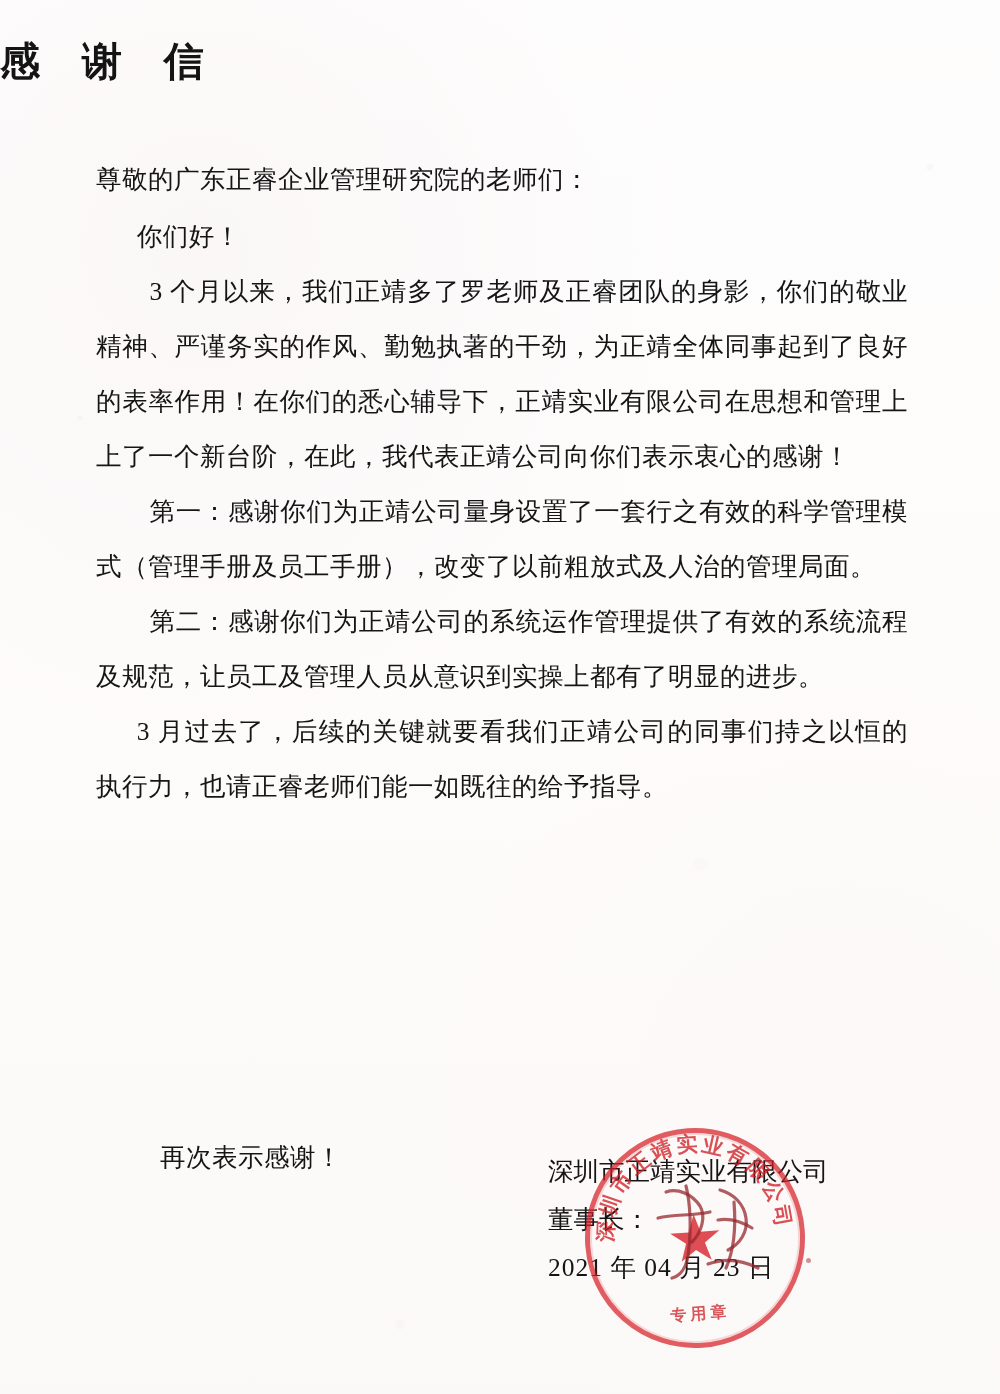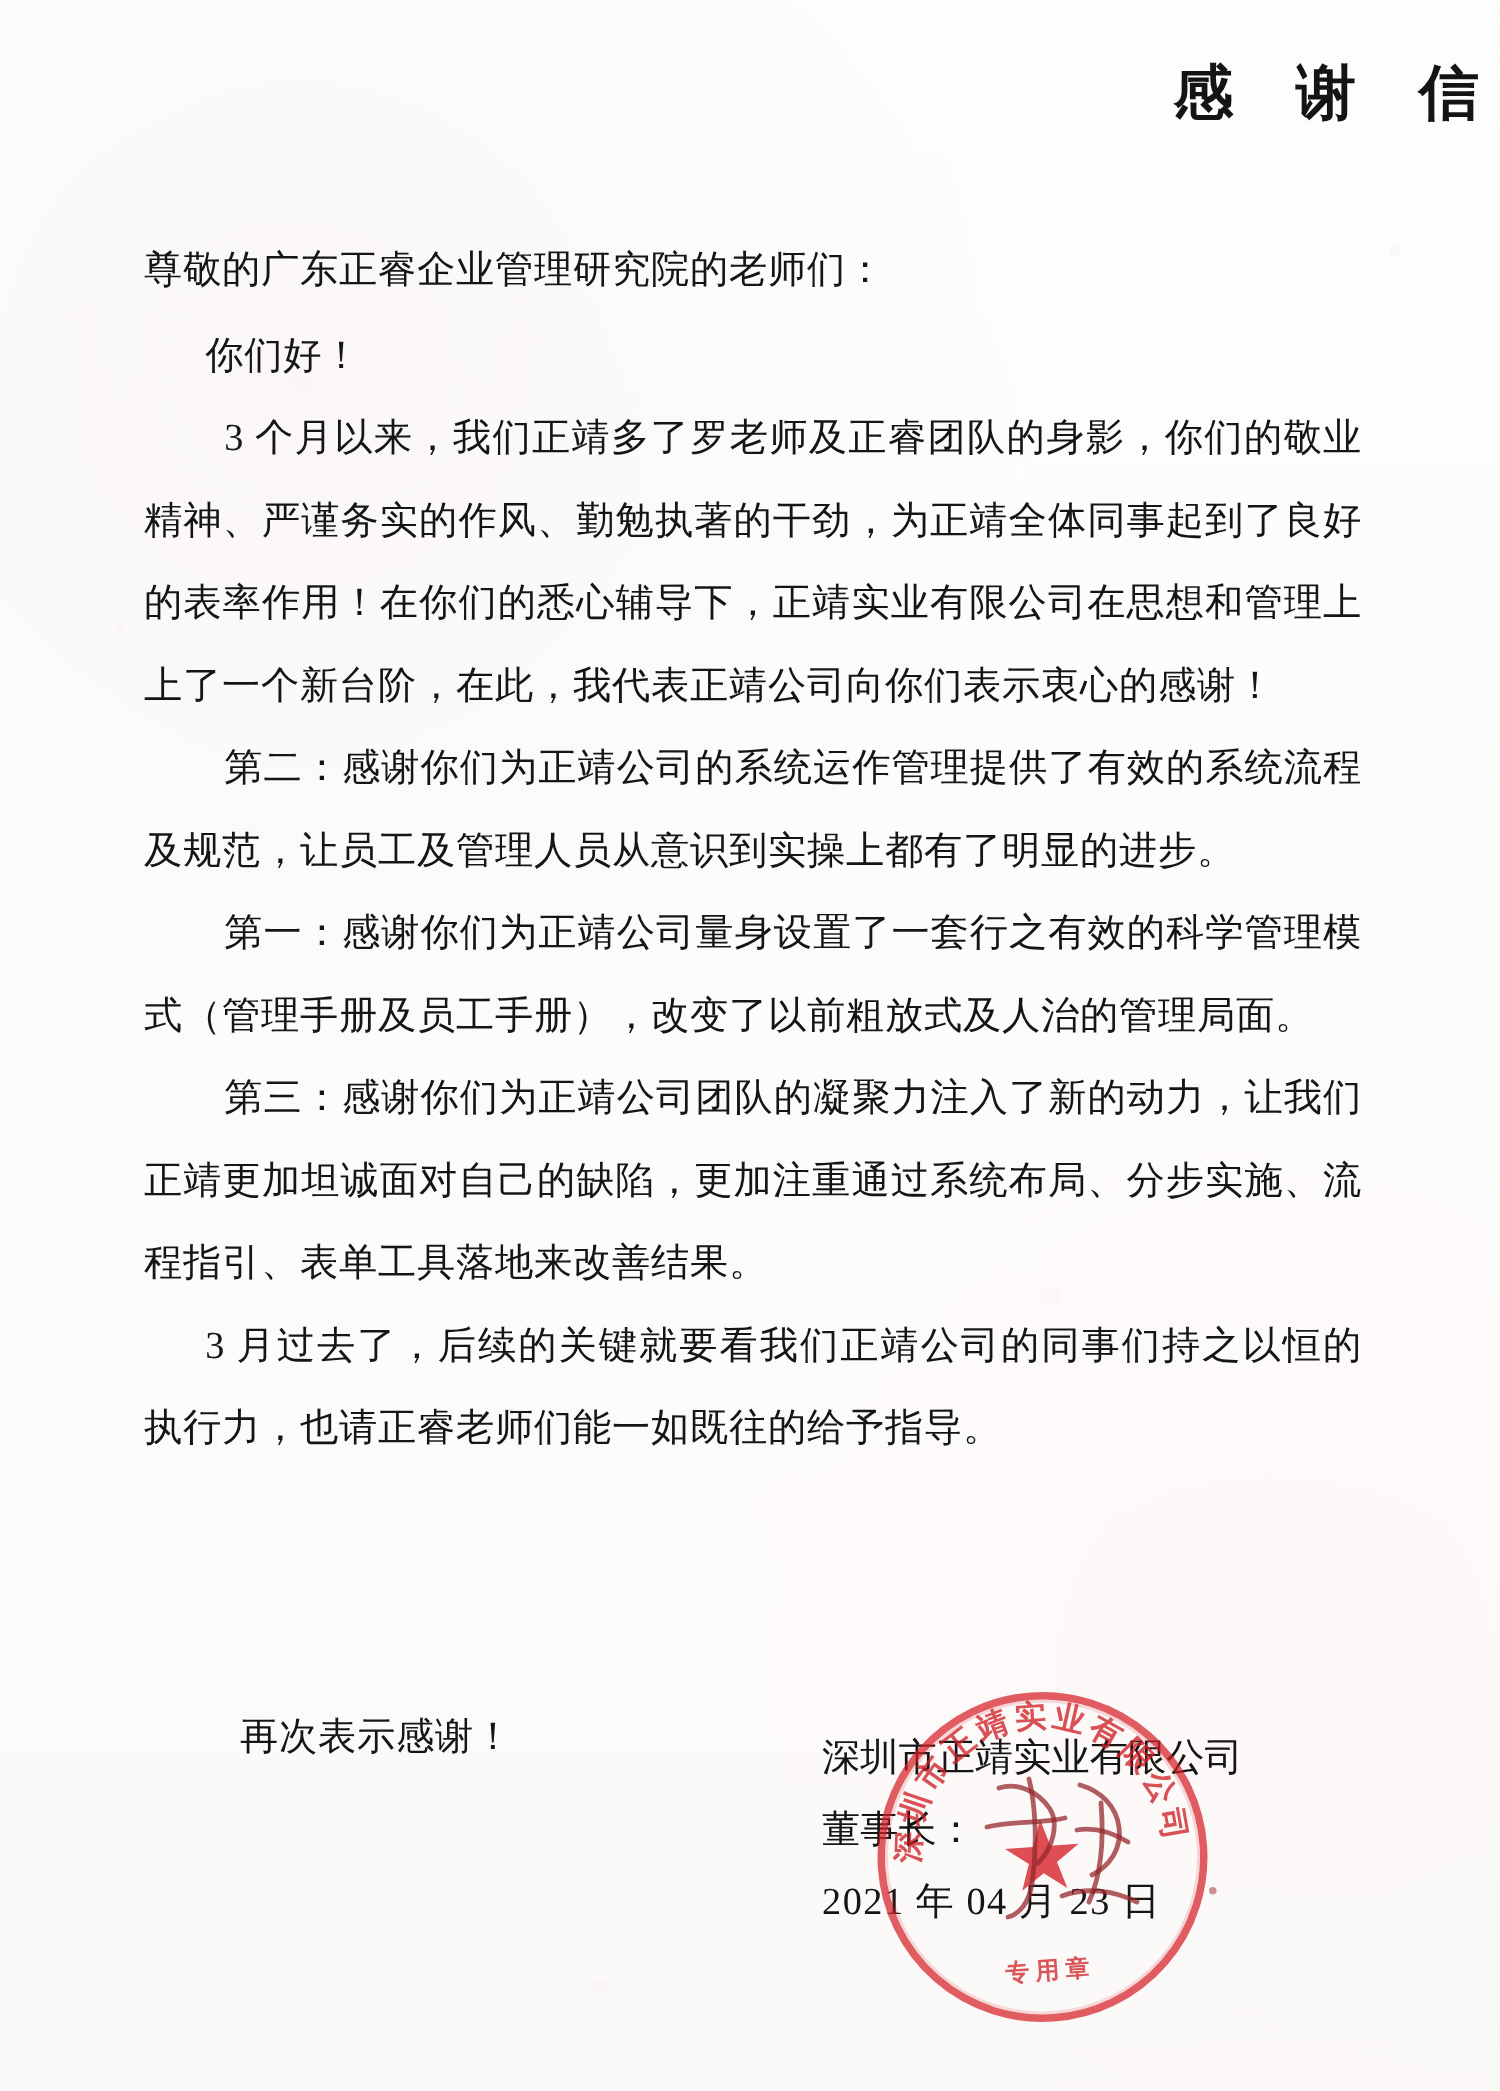--- a/index.html
+++ b/index.html
@@ -32,21 +32,21 @@
       radial-gradient(circle at 8% 30%, rgba(236,226,228,0.5) 0 2px, rgba(255,255,255,0) 3px),
       radial-gradient(circle at 93% 12%, rgba(238,230,230,0.5) 0 3px, rgba(255,255,255,0) 4px),
       radial-gradient(circle at 40% 95%, rgba(240,232,232,0.45) 0 4px, rgba(255,255,255,0) 6px),
       radial-gradient(circle at 70% 62%, rgba(243,236,236,0.35) 0 5px, rgba(255,255,255,0) 8px);
   }
   .title {
     position: absolute;
     top: 34px;
     left: 0;
     width: 100%;
-    text-align: right;
+    text-align: left;
     font-family: "DejaVu Serif", "Liberation Serif", serif;
     font-size: 40px;
     font-weight: bold;
     letter-spacing: 14px;
     color: #141414;
   }
   .body-text {
     position: absolute;
     top: 152px;
     left: 96px;
@@ -161,23 +161,22 @@
 
 <div class="page">
   <div class="texture"></div>
 
   <div class="title">感 谢 信</div>
 
   <div class="body-text">
     <p class="para p-salutation">尊敬的广东正睿企业管理研究院的老师们：</p>
     <p class="para p-indent2">你们好！</p>
     <p class="para p-indent1">3 个月以来，我们正靖多了罗老师及正睿团队的身影，你们的敬业精神、严谨务实的作风、勤勉执著的干劲，为正靖全体同事起到了良好的表率作用！在你们的悉心辅导下，正靖实业有限公司在思想和管理上上了一个新台阶，在此，我代表正靖公司向你们表示衷心的感谢！</p>
+    <p class="para p-indent1">第一：感谢你们为正靖公司量身设置了一套行之有效的科学管理模式（管理手册及员工手册），改变了以前粗放式及人治的管理局面。</p>
     <p class="para p-indent1">第二：感谢你们为正靖公司的系统运作管理提供了有效的系统流程及规范，让员工及管理人员从意识到实操上都有了明显的进步。</p>
-    <p class="para p-indent1">第一：感谢你们为正靖公司量身设置了一套行之有效的科学管理模式（管理手册及员工手册），改变了以前粗放式及人治的管理局面。</p>
-    <p class="para p-indent1">第三：感谢你们为正靖公司团队的凝聚力注入了新的动力，让我们正靖更加坦诚面对自己的缺陷，更加注重通过系统布局、分步实施、流程指引、表单工具落地来改善结果。</p>
     <p class="para p-indent2">3 月过去了，后续的关键就要看我们正靖公司的同事们持之以恒的执行力，也请正睿老师们能一如既往的给予指导。</p>
   </div>
 
   <div class="closing">再次表示感谢！</div>
 
   <div class="signature">
     <div class="sig-line">深圳市正靖实业有限公司</div>
     <div class="sig-line">董事长：</div>
     <div class="sig-line sig-date">2021 年 04 月 23 日</div>
   </div>

